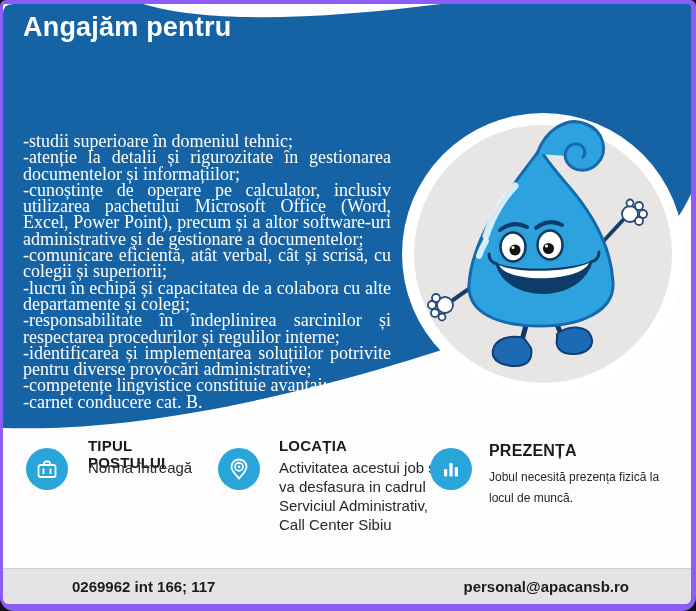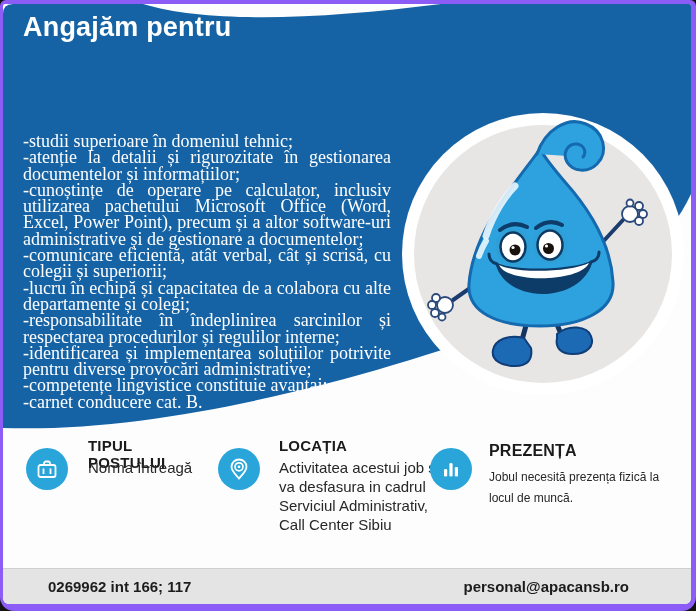--- a/index.html
+++ b/index.html
@@ -27,21 +27,21 @@
   .col{position:absolute;top:0;}
   .icon-circle{
     width:42px;height:42px;border-radius:50%;background:#29a5da;
     display:flex;align-items:center;justify-content:center;position:absolute;top:16px;
   }
   .col-heading{font-size:15px;font-weight:bold;color:#1b1b1b;letter-spacing:.2px;position:absolute;top:5px;}
   .col-body{font-size:15px;color:#272727;line-height:19px;position:absolute;top:26px;}
   .footer{
     position:absolute;left:0;bottom:0;width:688px;height:36px;background:#e4e4e4;
     border-top:1px solid #cfcfcf;display:flex;align-items:center;justify-content:space-between;
-    box-sizing:border-box;padding:0 62px 0 45px;z-index:3;
+    box-sizing:border-box;padding:0 62px 0 69px;z-index:3;
   }
   .footer span{font-size:15px;font-weight:bold;color:#1c1c1c;}
 </style>
 </head>
 <body>
 
 <div class="canvas">
   <div class="page">
 
     <svg class="art" width="688" height="600" viewBox="0 0 688 600">

